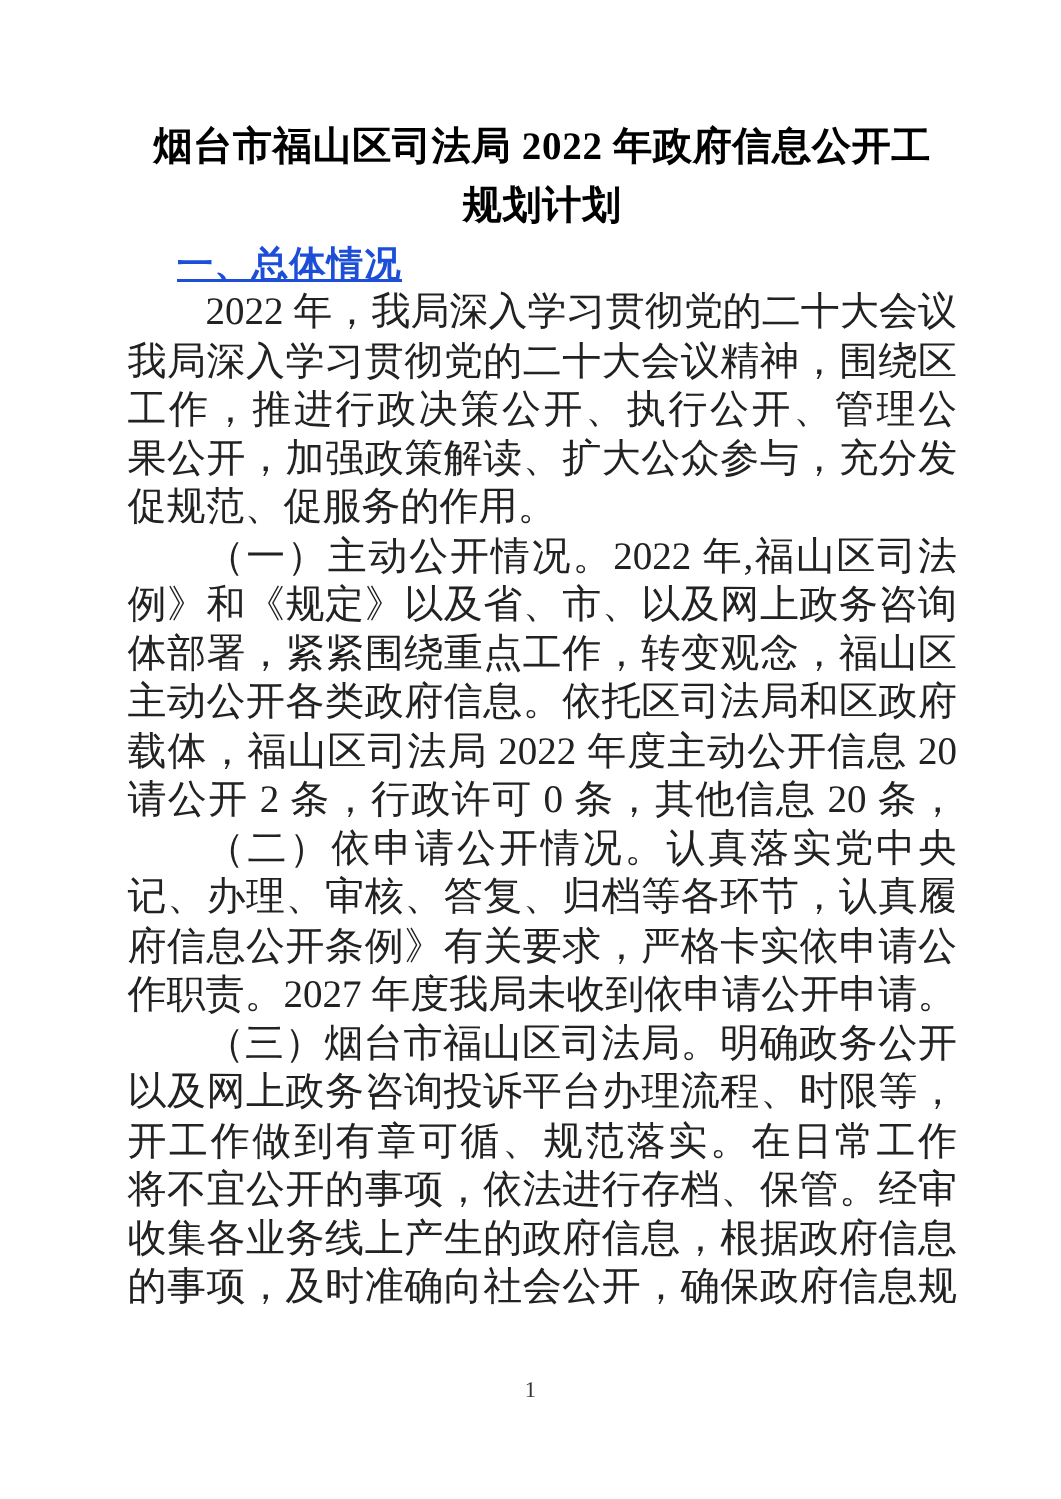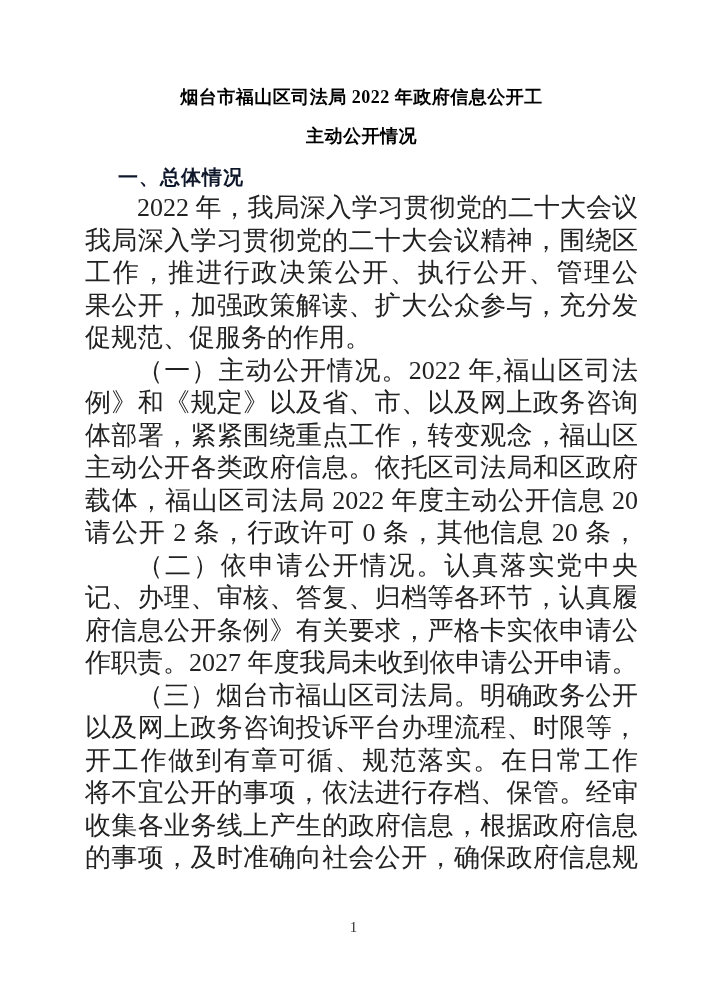--- a/index.html
+++ b/index.html
@@ -16,37 +16,38 @@
     font-family: "Liberation Serif", serif;
     color: #1c1c1c;
   }
   .content {
     position: absolute;
     left: 85px;
     top: 78px;
     width: 553px;
   }
   .doc-title {
-    font-size: 18px;
+    font-size: 26px;
     font-weight: bold;
     line-height: 39px;
     text-align: center;
     color: #000000;
     letter-spacing: 0.5px;
     font-family: "Liberation Serif", serif;
   }
   .section-heading {
     margin-top: 6px;
     padding-left: 33px;
-    font-size: 20px;
+    font-size: 24px;
     font-weight: bold;
     line-height: 30px;
-    color: #0f172a;
+    color: #1d4ed8;
     font-family: "Liberation Sans", sans-serif;
     letter-spacing: 1px;
+    text-decoration: underline;
   }
   .para {
     margin: 0;
   }
   .para .line {
     font-size: 26px;
     line-height: 32.5px;
     height: 32.5px;
     overflow: hidden;
     text-align: justify;
@@ -73,21 +74,21 @@
   }
 </style>
 </head>
 <body>
 
 <div class="page">
   <div class="content">
 
     <div class="doc-title">
       <div>烟台市福山区司法局 2022 年政府信息公开工</div>
-      <div>主动公开情况</div>
+      <div>规划计划</div>
     </div>
 
     <div class="section-heading">一、总体情况</div>
 
     <div class="para">
       <div class="line first">2022 年，我局深入学习贯彻党的二十大会议精神，以习近</div>
       <div class="line">我局深入学习贯彻党的二十大会议精神，围绕区委区政府中心</div>
       <div class="line">工作，推进行政决策公开、执行公开、管理公开、服务公开和结</div>
       <div class="line">果公开，加强政策解读、扩大公众参与，充分发挥公开促落实、</div>
       <div class="line last">促规范、促服务的作用。</div>

